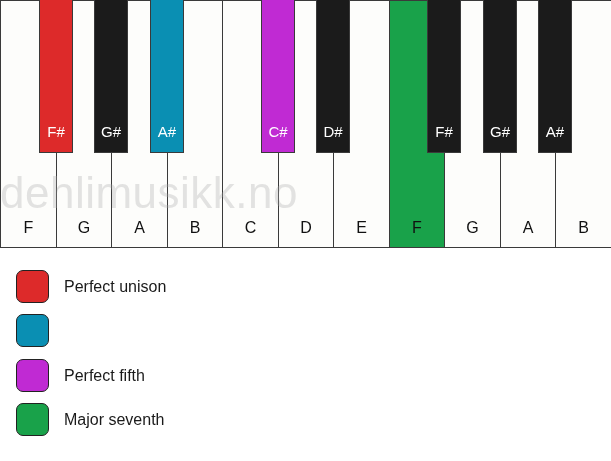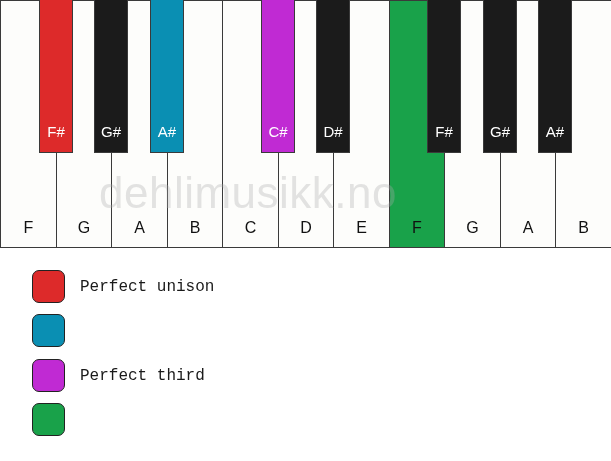--- a/index.html
+++ b/index.html
@@ -2,23 +2,23 @@
 <html><head>
 <meta charset="utf-8">
 <style>
   html, body { margin:0; padding:0; background:#ffffff; }
   body { width:611px; height:461px; position:relative; overflow:hidden; font-family:"Liberation Sans", sans-serif; }
   #keyboard { position:absolute; left:0; top:0; width:611px; height:250px; }
   .white-key { position:absolute; top:0; height:248px; background:#fdfdfb; border:1px solid #3a3a3a; box-sizing:border-box; }
   .white-key .lbl { position:absolute; left:0; right:0; bottom:10px; text-align:center; font-size:16px; color:#111; }
   .black-key { position:absolute; top:-1px; height:154px; width:34px; background:#1b1b1b; border:1px solid #3a3a3a; box-sizing:border-box; }
   .black-key .lbl { position:absolute; left:0; right:0; bottom:12px; text-align:center; font-size:15px; color:#ffffff; }
-  #watermark { position:absolute; left:0; width:496px; top:168px; text-align:center; font-size:44px; color:rgba(170,170,170,0.32); pointer-events:none; letter-spacing:0.5px; }
+  #watermark { position:absolute; left:0; width:496px; top:168px; font-size:44px; color:rgba(170,170,170,0.32); pointer-events:none; letter-spacing:0.5px; }
   #legend { position:absolute; left:16px; top:270px; }
-  .legend-item { position:absolute; left:16px; width:400px; height:34px;font-family:Liberation Mono, monospace; }
+  .legend-item { position:absolute; left:0; width:400px; height:34px; }
   .swatch { position:absolute; left:0; top:0; width:33px; height:33px; border:1px solid #222; border-radius:7px; box-sizing:border-box; }
   .legend-label { position:absolute; left:48px; top:8px; font-size:16px; color:#1a1a1a; white-space:nowrap; }
 </style>
 </head>
 <body>
 
 <div id="keyboard">
 
   <div class="white-key" style="left: 0px; width: 57px; background: rgb(253, 253, 251);">
       <span class="lbl">F</span>
@@ -85,18 +85,19 @@
 <div id="legend">
   <div class="legend-item" style="top:0px">
     <div class="swatch" style="background: rgb(221, 42, 42);"></div>
     <span class="legend-label">Perfect unison</span>
   </div>
   <div class="legend-item" style="top:44px">
     <div class="swatch" style="background: rgb(10, 143, 179);"></div>
   </div>
   <div class="legend-item" style="top:89px">
     <div class="swatch" style="background: rgb(192, 42, 211);"></div>
-    <span class="legend-label">Perfect third</span>
+    <span class="legend-label">Perfect fifth</span>
   </div>
   <div class="legend-item" style="top:133px">
     <div class="swatch" style="background: rgb(25, 162, 74);"></div>
+    <span class="legend-label">Major seventh</span>
   </div>
 </div>
 
 </body></html>

